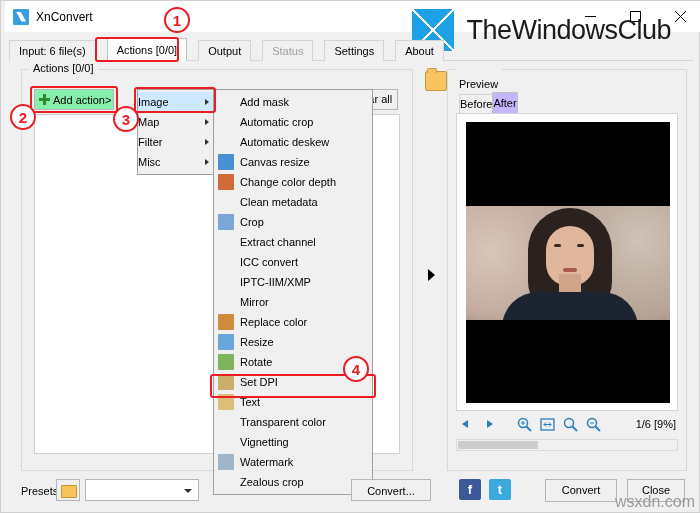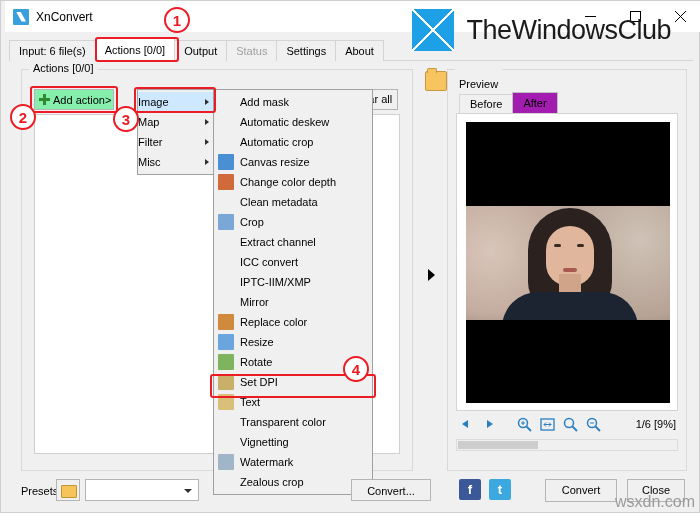--- a/index.html
+++ b/index.html
@@ -70,21 +70,21 @@
   }
   .win-btn svg { display: block; }
 
   
   .tabstrip {
     position: absolute;
     left: 8px; top: 38px;
     height: 22px;
     display: flex;
     align-items: flex-end;
-    gap: 0px;
+    gap: 12px;
   }
   .tab {
     height: 20px;
     padding: 0 9px;
     line-height: 20px;
     font-size: 11px;
     background: #f0f0f0;
     border: 1px solid #d4d4d4;
     border-bottom: none;
     margin-right: -1px;
@@ -279,29 +279,29 @@
   }
   .preview-tabs {
     position: absolute;
     left: 458px; top: 91px;
     display: flex;
     align-items: flex-end;
   }
   .ptab {
     height: 19px;
     line-height: 19px;
-    padding: 0 10px;
+    padding: 0 0;
     font-size: 11px;
     background: #f0f0f0;
     border: 1px solid #d4d4d4;
     border-bottom: none;
     margin-right: -1px;
   }
   .ptab.active {
-    background: #a21caf;
+    background: #c4b5fd;
     height: 21px;
     line-height: 21px;
     border-color: #c0c0c0;
   }
   .preview-canvas {
     position: absolute;
     left: 455px; top: 112px;
     width: 222px; height: 298px;
     background: #ffffff;
     border: 1px solid #d4d4d4;
@@ -623,25 +623,25 @@
     </div>
   </div>
 
   <div class="menu2">
     <div class="mitem">
       <span class="micon"></span>
       <span class="mlabel">Add mask</span>
     </div>
     <div class="mitem">
       <span class="micon"></span>
+      <span class="mlabel">Automatic crop</span>
+    </div>
+    <div class="mitem">
+      <span class="micon"></span>
       <span class="mlabel">Automatic deskew</span>
-    </div>
-    <div class="mitem">
-      <span class="micon"></span>
-      <span class="mlabel">Automatic crop</span>
     </div>
     <div class="mitem">
       <span class="micon" style="background:#4a8fd4"></span>
       <span class="mlabel">Canvas resize</span>
     </div>
     <div class="mitem">
       <span class="micon" style="background:#d06a3a"></span>
       <span class="mlabel">Change color depth</span>
     </div>
     <div class="mitem">

